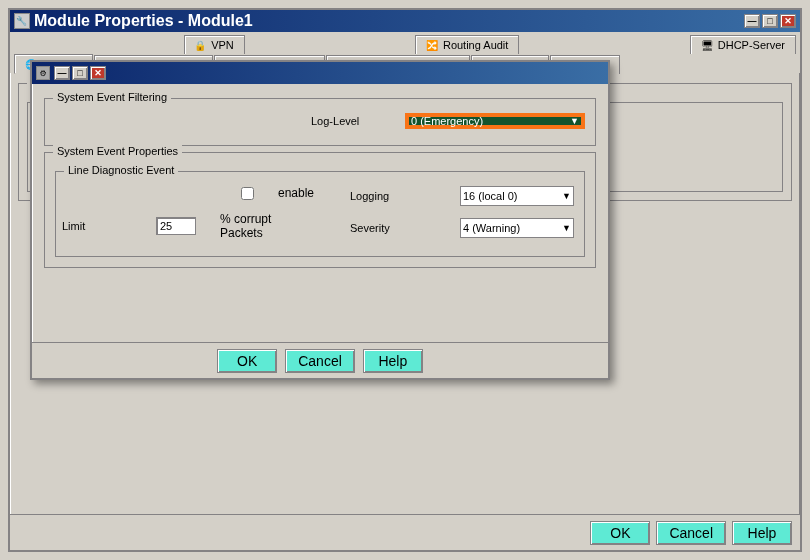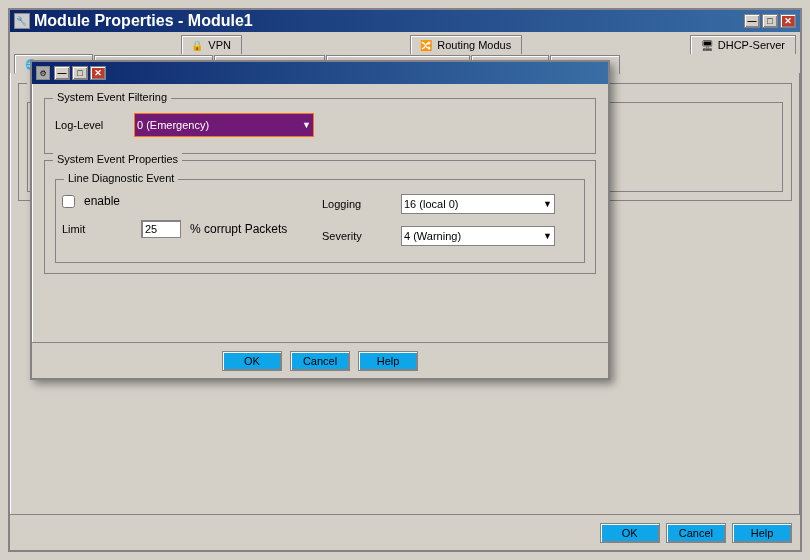--- a/index.html
+++ b/index.html
@@ -174,22 +174,22 @@
       display: flex;
       align-items: center;
       justify-content: flex-end;
       padding: 0 8px;
       gap: 6px;
       background: #d4d0c8;
     }
     .action-btn {
       min-width: 60px;
       padding: 3px 12px;
-      font-size: 11px;
-      background: #0ea5e9;
+      font-size: 14px;
+      background: #5eead4;
       border: 1px solid #848284;
       box-shadow: inset 1px 1px #fff, inset -1px -1px #848284;
       cursor: pointer;
     }
 
     
     .dialog-overlay {
       position: absolute;
       top: 60px;
       left: 30px;
@@ -239,52 +239,54 @@
       top: -8px;
       left: 8px;
       background: #d4d0c8;
       padding: 0 4px;
       font-size: 11px;
     }
 
     .form-row {
       display: flex;
       align-items: center;
-      gap: 9px;
+      gap: 24px;
       margin-bottom: 6px;
+      justify-content: flex-end;
     }
     .form-label { font-size: 11px; min-width: 70px; }
 
     .dropdown {
-      height: 24px;
-      font-size: 11px;
-      border: 1px solid #f97316;
-      background: #701a75;
+      height: 16px;
+      font-size: 11px;
+      border: 4px solid #f97316;
+      background: #14532d;
       color: white;
       padding: 0 2px;
       display: flex;
       align-items: center;
       justify-content: space-between;
       width: 180px;
       cursor: pointer;
     }
     .dropdown-arrow { color: white; font-size: 9px; }
 
     .dropdown-normal {
       height: 20px;
       font-size: 11px;
       border: 1px solid #848284;
       background: white;
       color: #000;
       padding: 0 2px;
       display: flex;
       align-items: center;
       justify-content: space-between;
-      width: 154px;
+      width: 114px;
       cursor: pointer;
+      margin-left: 16px;
     }
 
     .inner-dialog-group {
       border: 1px solid #848284;
       padding: 14px 10px 10px 6px;
       position: relative;
       margin-top: 4px;
       background: #d4d0c8;
     }
     .inner-dialog-group-title {
@@ -349,21 +351,21 @@
   <div class="tabs-area">
     <div class="tab-row">
       <div style="flex:1"></div>
       <div class="tab">
         <span class="tab-icon">🔒</span>
         <span>VPN</span>
       </div>
       <div style="flex:1"></div>
       <div class="tab">
         <span class="tab-icon">🔀</span>
-        <span>Routing Modus</span>
+        <span>Routing Audit</span>
       </div>
       <div style="flex:1"></div>
       <div class="tab">
         <span class="tab-icon">🖥</span>
         <span>DHCP-Server</span>
       </div>
     </div>
 
     <div class="tab-row">
       <div class="tab active">

